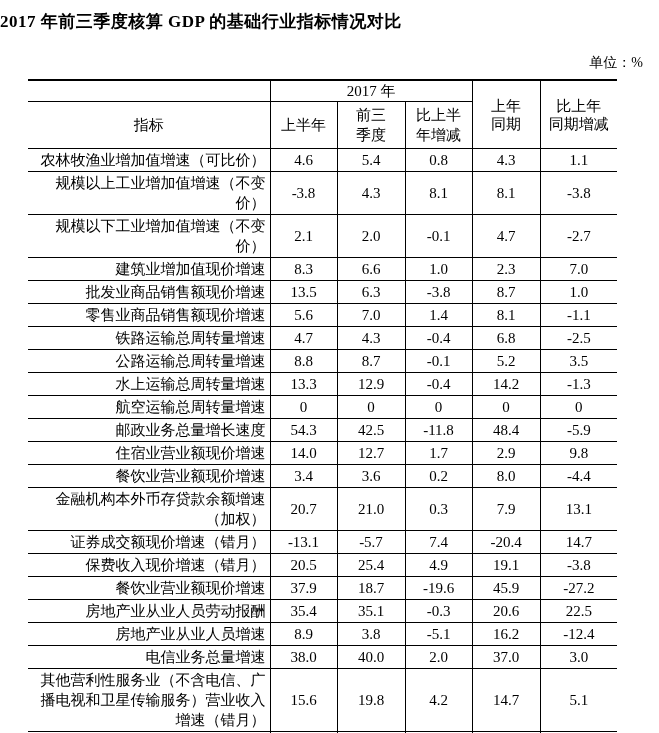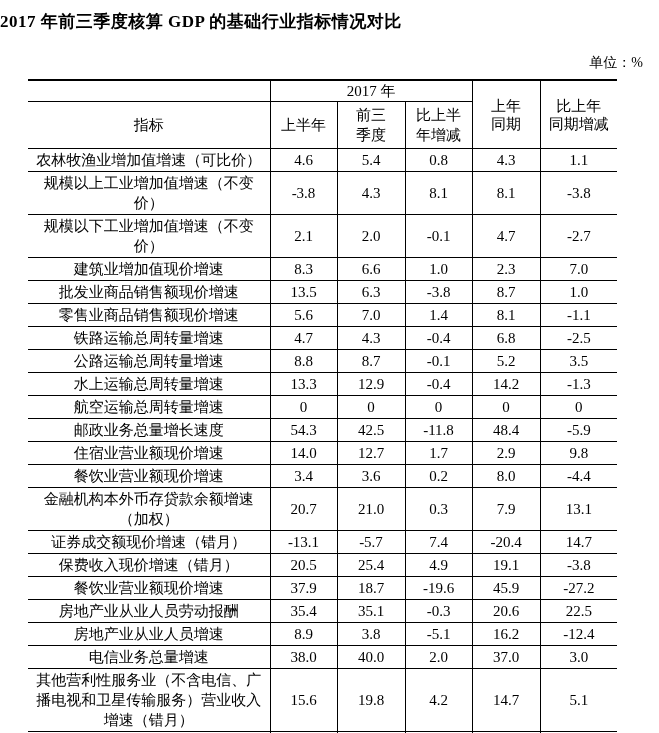--- a/index.html
+++ b/index.html
@@ -27,21 +27,21 @@
     font-weight:normal;
     font-size:15px;
     line-height:20px;
     padding:1px 2px;
     vertical-align:middle;
   }
   tr > *:first-child{border-left:none;}
   thead th{text-align:center;white-space:pre-line;}
   tr.hrow1 th{height:20px;line-height:18px;padding:0 2px;}
   tr.hrow2 th{height:44px;}
-  td.ind{text-align:center;padding:1px 4px;word-break:break-all;margin-left:16px;}
+  td.ind{text-align:right;padding:1px 4px;word-break:break-all;margin-left:16px;}
   td.val{text-align:center;}
 </style>
 </head>
 <body>
 
 <div class="title">2017 年前三季度核算 GDP 的基础行业指标情况对比</div>
 
 <div class="unit">单位：%</div>
 
 <table>

